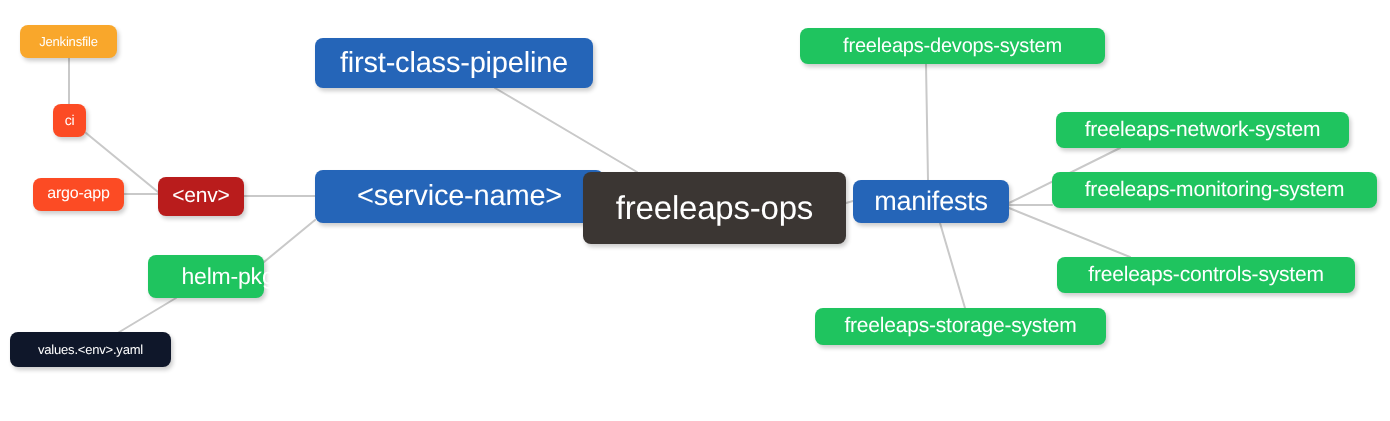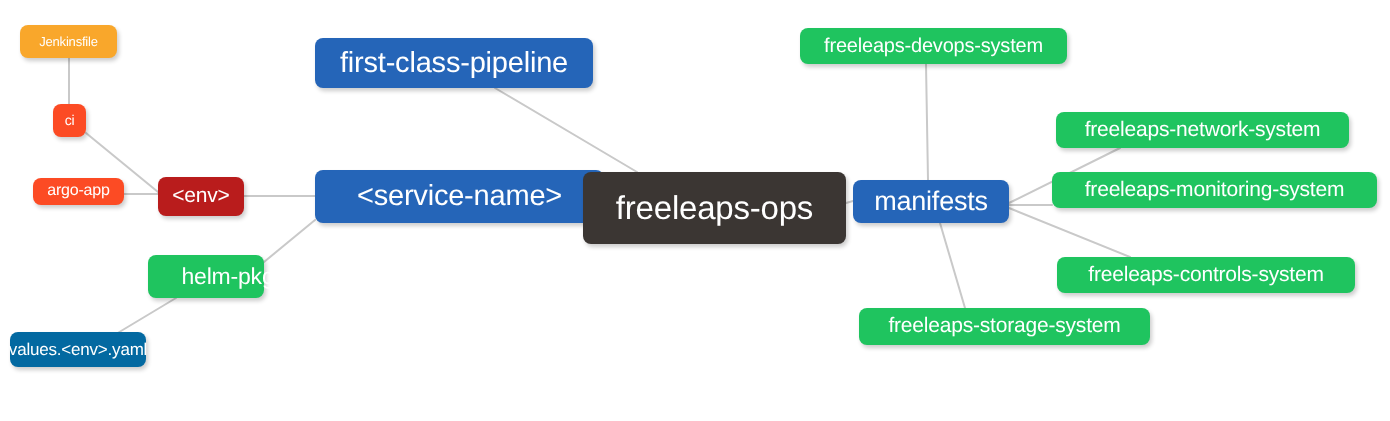--- a/index.html
+++ b/index.html
@@ -67,53 +67,53 @@
       <line x1="1009" y1="208" x2="1130" y2="257" stroke="#c9c9c9" stroke-width="2" stroke-linecap="round"></line>
       <line x1="940" y1="223" x2="965" y2="308" stroke="#c9c9c9" stroke-width="2" stroke-linecap="round"></line>
     </svg>
   <div id="node-layer">
       <div class="node" style="left: 20px; top: 25px; width: 97px; height: 33px; background: rgb(249, 167, 43); font-size: 13px;">
         <span class="node-label">Jenkinsfile</span>
       </div>
       <div class="node" style="left: 53px; top: 104px; width: 33px; height: 33px; background: rgb(252, 75, 36); font-size: 14px;">
         <span class="node-label">ci</span>
       </div>
-      <div class="node" style="left: 33px; top: 178px; width: 91px; height: 27px; background: rgb(252, 75, 36); font-size: 16px;">
+      <div class="node" style="left: 33px; top: 178px; width: 91px; height: 33px; background: rgb(252, 75, 36); font-size: 16px;">
         <span class="node-label">argo-app</span>
       </div>
       <div class="node" style="left: 158px; top: 177px; width: 86px; height: 39px; background: #b91c1c; font-size: 21px;">
         <span class="node-label">&lt;env&gt;</span>
       </div>
       <div class="node" style="left: 148px; top: 255px; width: 116px; height: 43px; background: rgb(31, 196, 95); font-size: 23px; padding-left: 44px;">
         <span class="node-label">helm-pkg</span>
       </div>
-      <div class="node" style="left: 10px; top: 332px; width: 136px; height: 35px; background: #0369a1; font-size: 17px;">
+      <div class="node" style="left: 10px; top: 332px; width: 161px; height: 35px; background: #0f172a; font-size: 13px;">
         <span class="node-label">values.&lt;env&gt;.yaml</span>
       </div>
       <div class="node" style="left: 315px; top: 38px; width: 278px; height: 50px; background: rgb(37, 101, 184); font-size: 29px;">
         <span class="node-label">first-class-pipeline</span>
       </div>
       <div class="node" style="left: 315px; top: 170px; width: 289px; height: 53px; background: rgb(37, 101, 184); font-size: 29px;">
         <span class="node-label">&lt;service-name&gt;</span>
       </div>
       <div class="node" style="left: 583px; top: 172px; width: 263px; height: 72px; background: rgb(59, 54, 51); font-size: 33px;">
         <span class="node-label">freeleaps-ops</span>
       </div>
       <div class="node" style="left: 853px; top: 180px; width: 156px; height: 43px; background: rgb(37, 101, 184); font-size: 27px;">
         <span class="node-label">manifests</span>
       </div>
-      <div class="node" style="left: 800px; top: 28px; width: 267px; height: 36px; background: rgb(31, 196, 95); font-size: 20px;">
+      <div class="node" style="left: 800px; top: 28px; width: 305px; height: 36px; background: rgb(31, 196, 95); font-size: 20px;">
         <span class="node-label">freeleaps-devops-system</span>
       </div>
       <div class="node" style="left: 1056px; top: 112px; width: 293px; height: 36px; background: rgb(31, 196, 95); font-size: 21px;">
         <span class="node-label">freeleaps-network-system</span>
       </div>
       <div class="node" style="left: 1052px; top: 172px; width: 325px; height: 36px; background: rgb(31, 196, 95); font-size: 21px;">
         <span class="node-label">freeleaps-monitoring-system</span>
       </div>
       <div class="node" style="left: 1057px; top: 257px; width: 298px; height: 36px; background: rgb(31, 196, 95); font-size: 21px; justify-content: center;">
         <span class="node-label">freeleaps-controls-system</span>
       </div>
-      <div class="node" style="left: 815px; top: 308px; width: 291px; height: 37px; background: rgb(31, 196, 95); font-size: 21px; margin-left: 44px;">
+      <div class="node" style="left: 815px; top: 308px; width: 291px; height: 37px; background: rgb(31, 196, 95); font-size: 21px;">
         <span class="node-label">freeleaps-storage-system</span>
       </div>
     </div>
 </div>
 
 </body></html>

